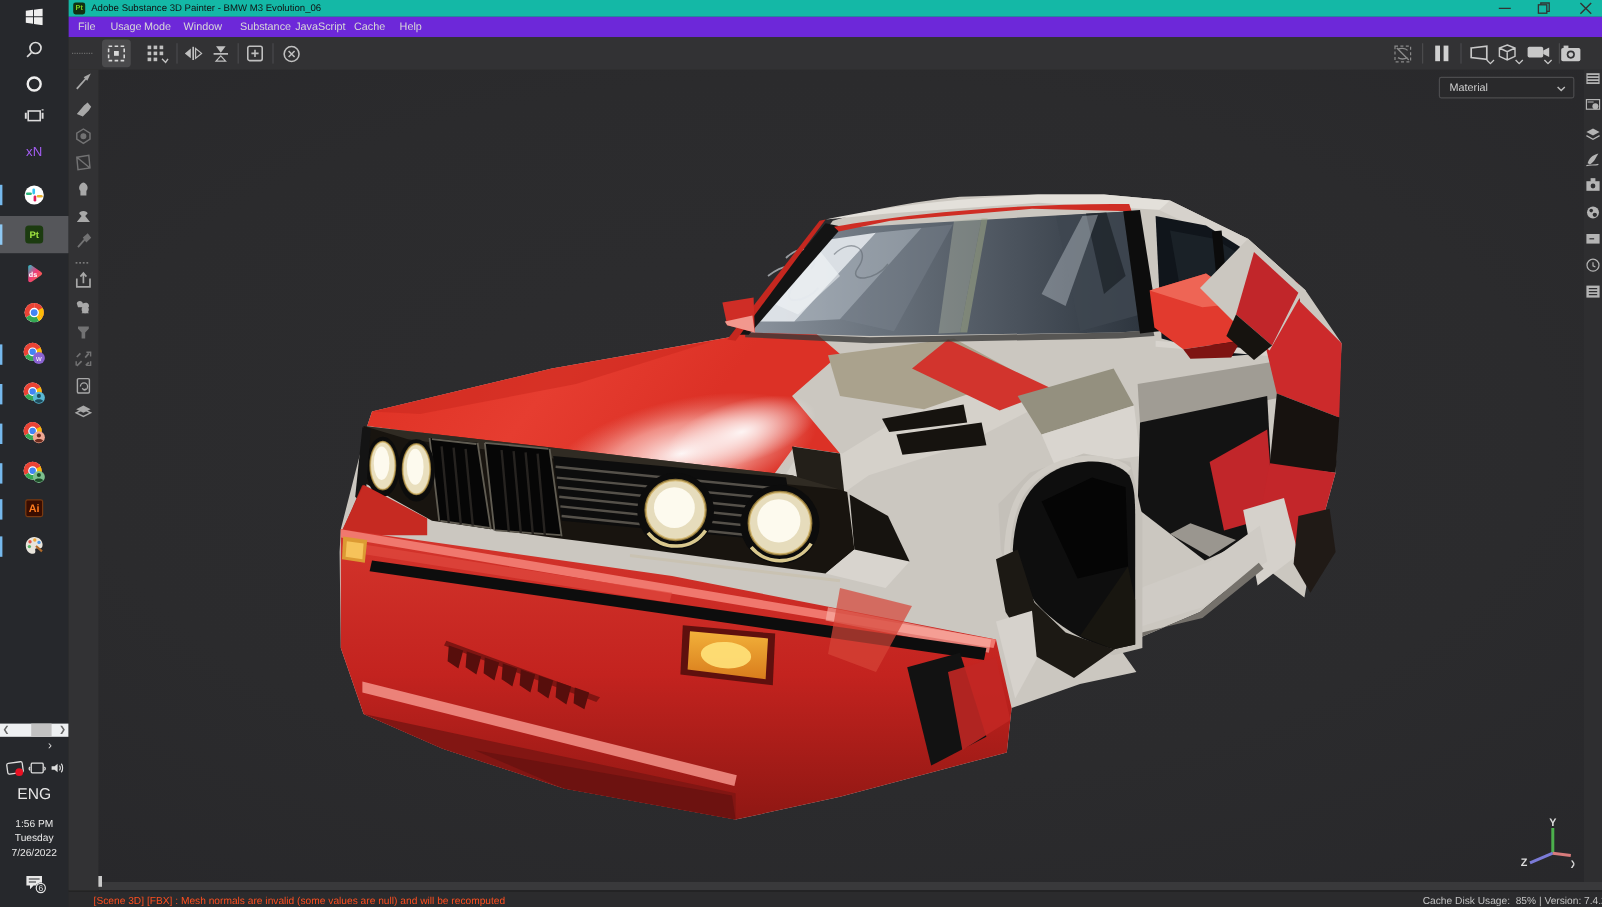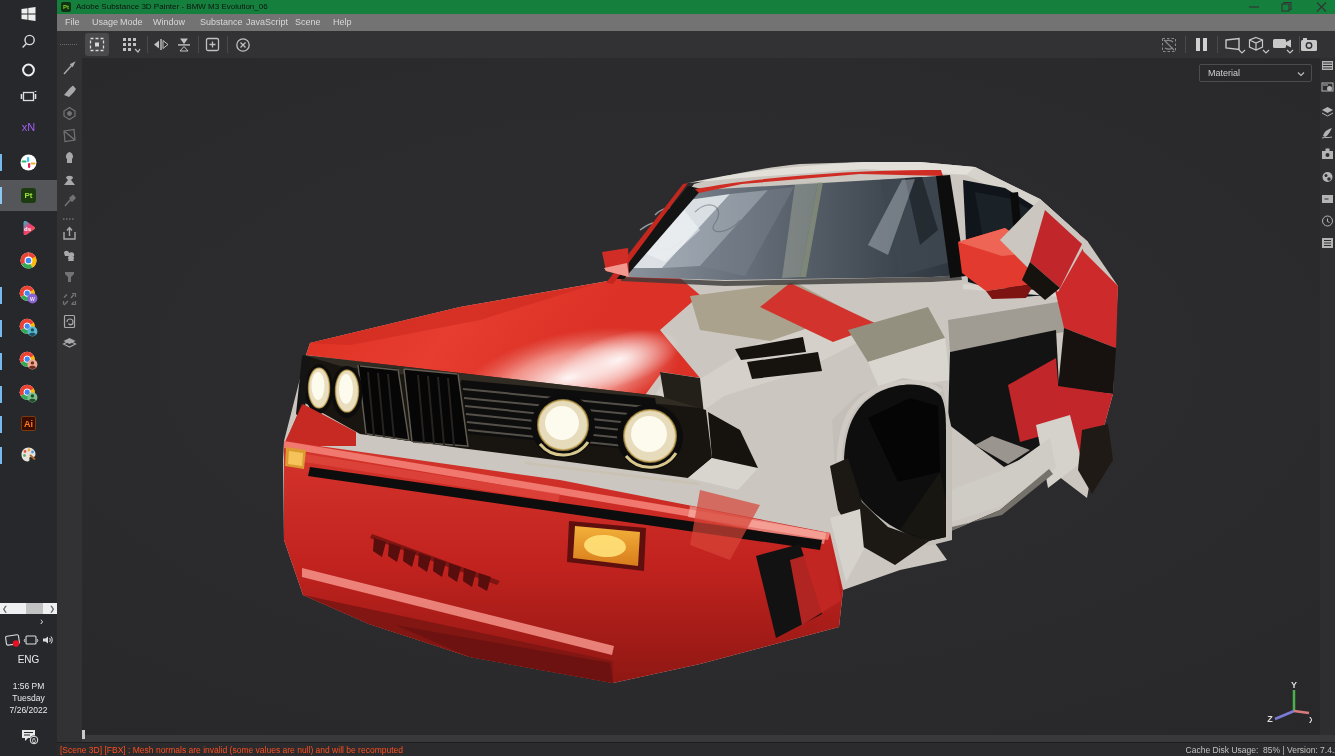--- a/index.html
+++ b/index.html
@@ -243,43 +243,43 @@
         <line x1="3" y1="6" x2="10" y2="6" stroke="#2e2e30"></line>
         <line x1="3" y1="8.5" x2="10" y2="8.5" stroke="#2e2e30"></line>
       </g>
 </svg>
 </div>
 
 <div class="abs" style="left:82px;top:735px;width:1253px;height:7px;background:#39393b"></div>
 <div class="abs" style="left:77px;top:730px;width:8px;height:9px;background:#c9c9c9"></div>
 
 <div class="abs" style="left:57px;top:742px;width:1278px;height:14px;background:#2b2b2d;border-top:1px solid #1e1e20">
-<div class="abs" style="left:3px;top:2px;color:#ff4e1f;font-size:8.5px;white-space:nowrap">[Scene 3D] [FBX] : Mesh normals are invalid (some values are null) and will be recomputed</div>
+<div class="abs" style="left:21px;top:2px;color:#ff4e1f;font-size:8.5px;white-space:nowrap">[Scene 3D] [FBX] : Mesh normals are invalid (some values are null) and will be recomputed</div>
 <div class="abs" style="right:-4px;top:2px;color:#c2c2c2;font-size:8.5px;white-space:nowrap">Cache Disk Usage:&nbsp; 85% | Version: 7.4.2</div>
 </div>
 
-<div class="abs" style="left:57px;top:0;width:1278px;height:14px;background:#15803d">
+<div class="abs" style="left:57px;top:0;width:1278px;height:14px;background:#14b8a6">
 <div class="abs" style="left:4px;top:2px;width:10px;height:10px;background:#123112;border-radius:2px;color:#7ed321;font-size:6px;font-weight:bold;text-align:center;line-height:10px">Pt</div>
 <div class="abs" style="left:19px;top:2px;color:#111;font-size:8px">Adobe Substance 3D Painter - BMW M3 Evolution_06</div>
 <svg class="abs" style="right:4px;top:0" width="90" height="14" viewBox="0 0 90 14" stroke="#333" fill="none">
 <line x1="8" y1="7" x2="18" y2="7" stroke-width="1.2"></line>
 <rect x="41" y="4" width="7" height="7" stroke-width="1.1"></rect>
       <path d="M43,4 L43,2.5 L50,2.5 L50,9.5 L48,9.5" stroke-width="1.1"></path>
 <path d="M76,2.5 L85,11.5 M85,2.5 L76,11.5" stroke-width="1.2"></path>
 </svg>
 </div>
 
-<div class="abs" style="left:57px;top:14px;width:1278px;height:17px;background:#737373">
+<div class="abs" style="left:57px;top:14px;width:1278px;height:17px;background:#6d28d9">
 <div class="mi" style="left:8px">File</div>
 <div class="mi" style="left:35px">Usage</div>
 <div class="mi" style="left:63px">Mode</div>
 <div class="mi" style="left:96px">Window</div>
 <div class="mi" style="left:143px">Substance</div>
 <div class="mi" style="left:189px">JavaScript</div>
-<div class="mi" style="left:238px">Scene</div>
+<div class="mi" style="left:238px">Cache</div>
 <div class="mi" style="left:276px">Help</div>
 </div>
 
 <div class="abs" style="left:57px;top:31px;width:1278px;height:27px;background:#323234">
 <div class="abs" style="left:3px;top:13px;width:17px;height:2px;border-top:1px dotted #6a6a6a"></div>
 <div class="abs" style="left:28px;top:2px;width:24px;height:23px;background:#4a4a4c;border-radius:3px"></div>
 <svg class="abs" style="left:31px;top:5px" width="18" height="17" viewBox="0 0 18 17" fill="none" stroke="#d8d8d8">
 <rect x="2.5" y="2.5" width="13" height="12" stroke-dasharray="3 2" stroke-width="1.3"></rect>
       <rect x="7" y="6.5" width="4" height="4" fill="#d8d8d8" stroke="none"></rect>
 </svg>
@@ -538,21 +538,21 @@
       </g>
 <g>
         <rect x="21" y="3" width="10" height="8" rx="1" stroke-width="1.1"></rect>
         <path d="M20,6 C19,7 19,8 20,9 M32,6 C33,7 33,8 32,9" stroke-width="1"></path>
       </g>
 <g>
         <path d="M38,5.5 L40.5,5.5 L43,3.5 L43,10.5 L40.5,8.5 L38,8.5 Z" fill="#ddd" stroke="none"></path>
         <path d="M44.5,5 C45.5,6 45.5,8 44.5,9 M46,3.5 C47.6,5 47.6,9 46,10.5" stroke-width="1"></path>
       </g>
 </svg>
-<div class="abs" style="left:0;top:654px;width:57px;text-align:center;color:#e8e8e8;font-size:10px">ENG</div>
+<div class="abs" style="left:0;top:654px;width:57px;text-align:center;color:#e8e8e8;font-size:13px">ENG</div>
 <div class="abs" style="left:0;top:680px;width:57px;text-align:center;color:#e8e8e8;font-size:8.5px;line-height:12px">1:56 PM<br>Tuesday<br>7/26/2022</div>
 <svg class="abs" style="left:20px;top:728px" width="20" height="17" viewBox="0 0 20 17">
       <path d="M2,2 L15,2 L15,10 L8,10 L5,13 L5,10 L2,10 Z" fill="#e8e8e8"></path>
       <line x1="4" y1="4.5" x2="13" y2="4.5" stroke="#26282c"></line>
       <line x1="4" y1="7" x2="10" y2="7" stroke="#26282c"></line>
       <circle cx="14" cy="12" r="4.5" fill="#26282c"></circle>
       <circle cx="14" cy="12" r="3.8" fill="none" stroke="#e8e8e8"></circle>
       <text x="14" y="14.6" font-size="7" fill="#e8e8e8" text-anchor="middle">6</text>
     </svg>
 </div>

